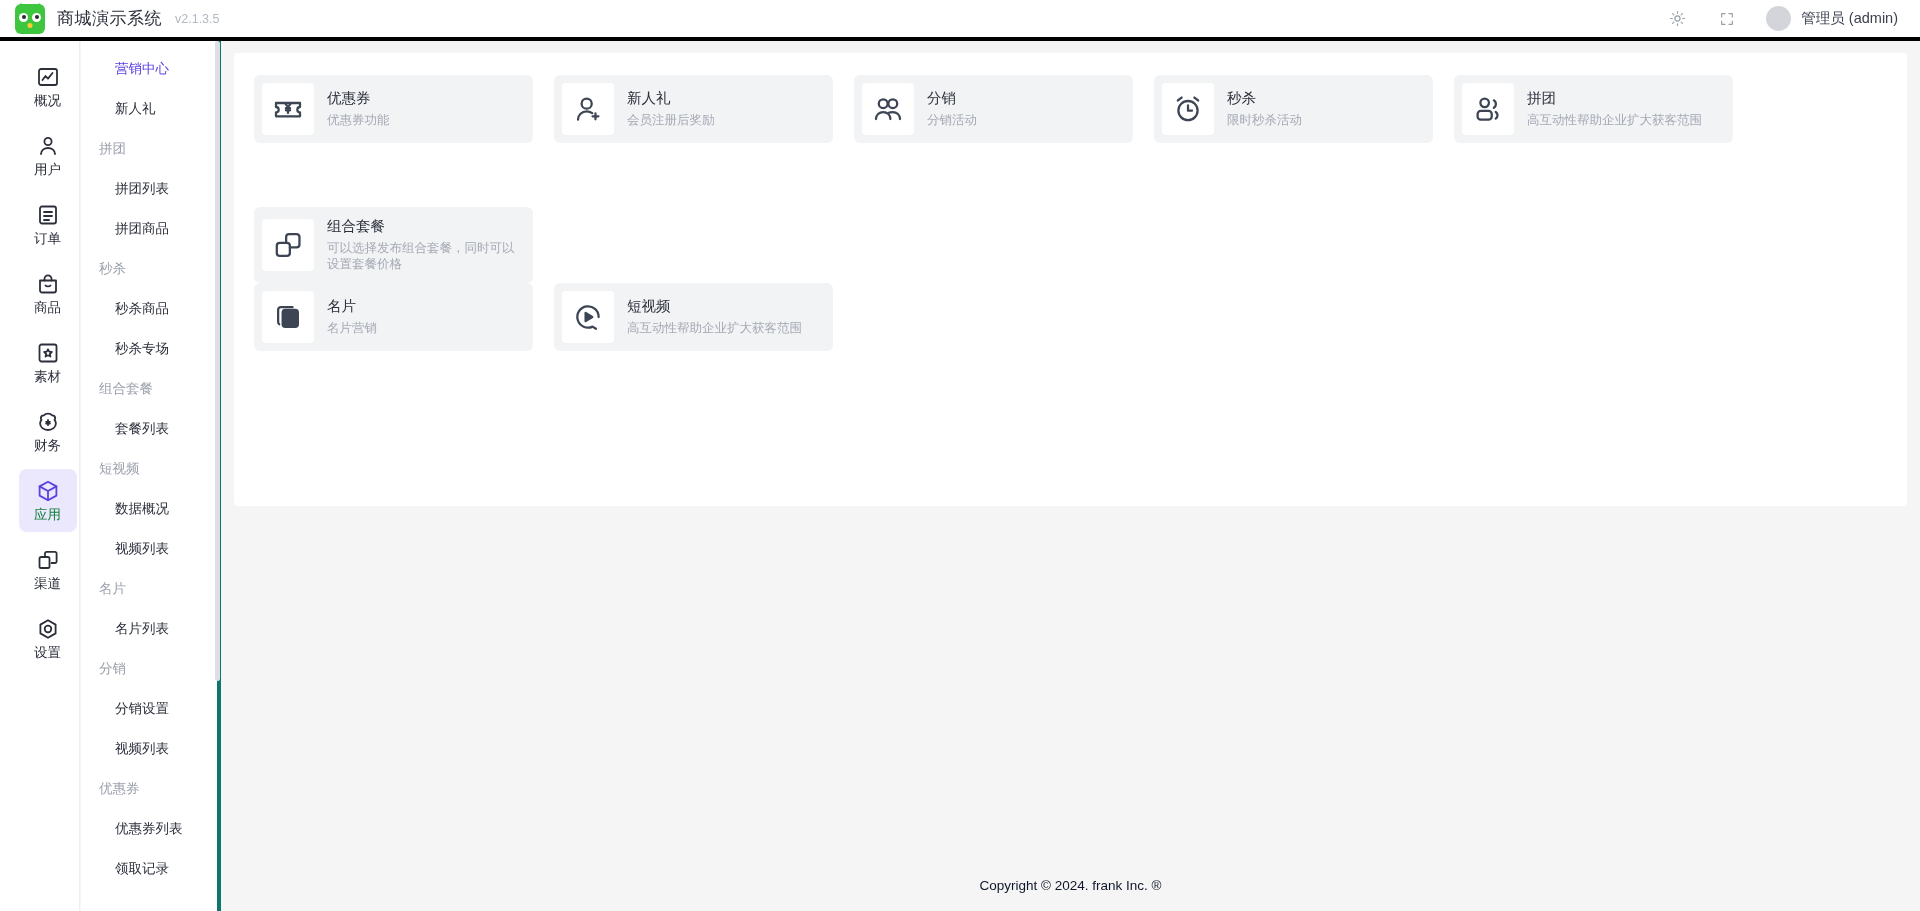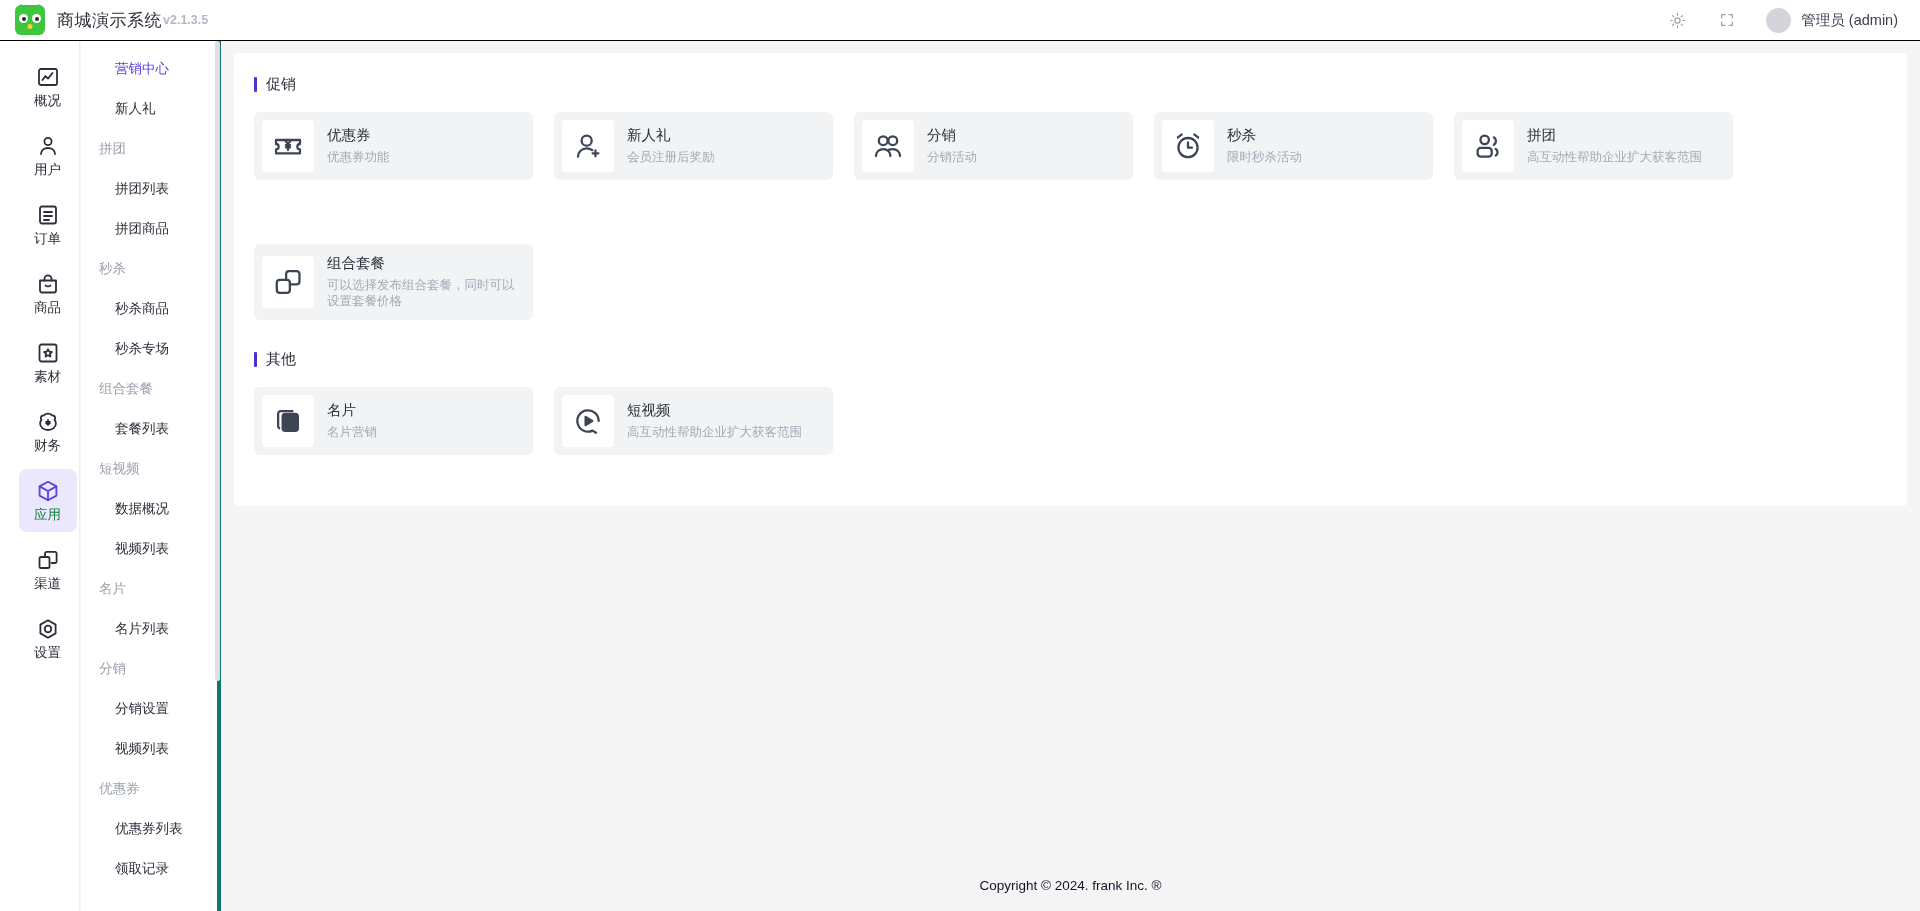--- a/index.html
+++ b/index.html
@@ -11,21 +11,21 @@
     background: #f5f5f5;
     color: #303133;
   }
 
   
   .header {
     position: absolute;
     top: 0; left: 0;
     width: 1920px; height: 41px;
     background: #ffffff;
-    border-bottom: 1px solid #000000;
+    border-bottom: 4px solid #000000;
     display: flex;
     align-items: center;
     z-index: 30;
   }
   .logo-box {
     width: 30px; height: 30px;
     margin-left: 15px;
     border-radius: 6px;
     background: #3ec63e;
     display: flex; align-items: center; justify-content: center;
@@ -53,24 +53,23 @@
   .logo-box .owl-ear.l { left: 1px; }
   .logo-box .owl-ear.r { right: 1px; }
 
   .app-title {
     margin-left: 12px;
     font-size: 17px;
     color: #2b2f3a;
     letter-spacing: .5px;
   }
   .app-version {
-    margin-left: 1px;
+    margin-left: 13px;
     font-size: 12.5px;
     color: #b4b8c2;
-    font-weight: bold;
   }
   .header-right {
     margin-left: auto;
     display: flex; align-items: center;
     padding-right: 22px;
     gap: 28px;
   }
   .hdr-icon {
     width: 22px; height: 22px;
     display: flex; align-items: center; justify-content: center;
@@ -361,24 +360,20 @@
     <div class="menu-group-title">优惠券</div>
     <div class="menu-item">优惠券列表</div>
     <div class="menu-item">领取记录</div>
   </div>
 <div class="side-scroll-track"></div>
 <div class="side-scroll-thumb"></div>
 
 <div class="main-wrap">
   <div class="content-card">
 
-    <div class="section-head">
-      <span class="section-bar"></span>
-      <span class="section-title">促销</span>
-    </div>
     <div class="card-grid">
 
       <div class="app-card">
         <div class="app-card-icon">
           <svg width="32" height="32" viewBox="0 0 24 24" fill="none" stroke="currentColor" stroke-width="1.7" stroke-linecap="round" stroke-linejoin="round">
             <path d="M3 7.5h18v3a2 2 0 0 0 0 4v3H3v-3a2 2 0 0 0 0-4z"></path>
             <path d="M12 10.3l-1.7-1.8M12 10.3l1.7-1.8M10.4 11.4h3.2M10.4 13h3.2M12 10.3V15"></path>
           </svg>
         </div>
         <div class="app-card-text">
@@ -453,24 +448,20 @@
             <path d="M10.6 10.4V6a2.2 2.2 0 0 1 2.2-2.2h5.6A2.2 2.2 0 0 1 20.6 6v5.6a2.2 2.2 0 0 1-2.2 2.2h-5"></path>
           </svg>
         </div>
         <div class="app-card-text">
           <div class="app-card-title">组合套餐</div>
           <div class="app-card-desc" style="max-width:200px;">可以选择发布组合套餐，同时可以设置套餐价格</div>
         </div>
       </div>
     </div>
 
-    <div class="section-head" style="margin-top:30px;">
-      <span class="section-bar"></span>
-      <span class="section-title">其他</span>
-    </div>
     <div class="card-grid">
 
 
       <div class="app-card">
         <div class="app-card-icon">
           <svg width="32" height="32" viewBox="0 0 24 24" fill="none" stroke="currentColor" stroke-width="1.7" stroke-linecap="round" stroke-linejoin="round">
             <rect x="8" y="6.6" width="11.4" height="12.8" rx="2" fill="currentColor" stroke="currentColor"></rect>
             <path d="M5.4 17.4A2 2 0 0 1 4.6 15.8V6.6a2 2 0 0 1 2-2h8.8"></path>
           </svg>
         </div>

